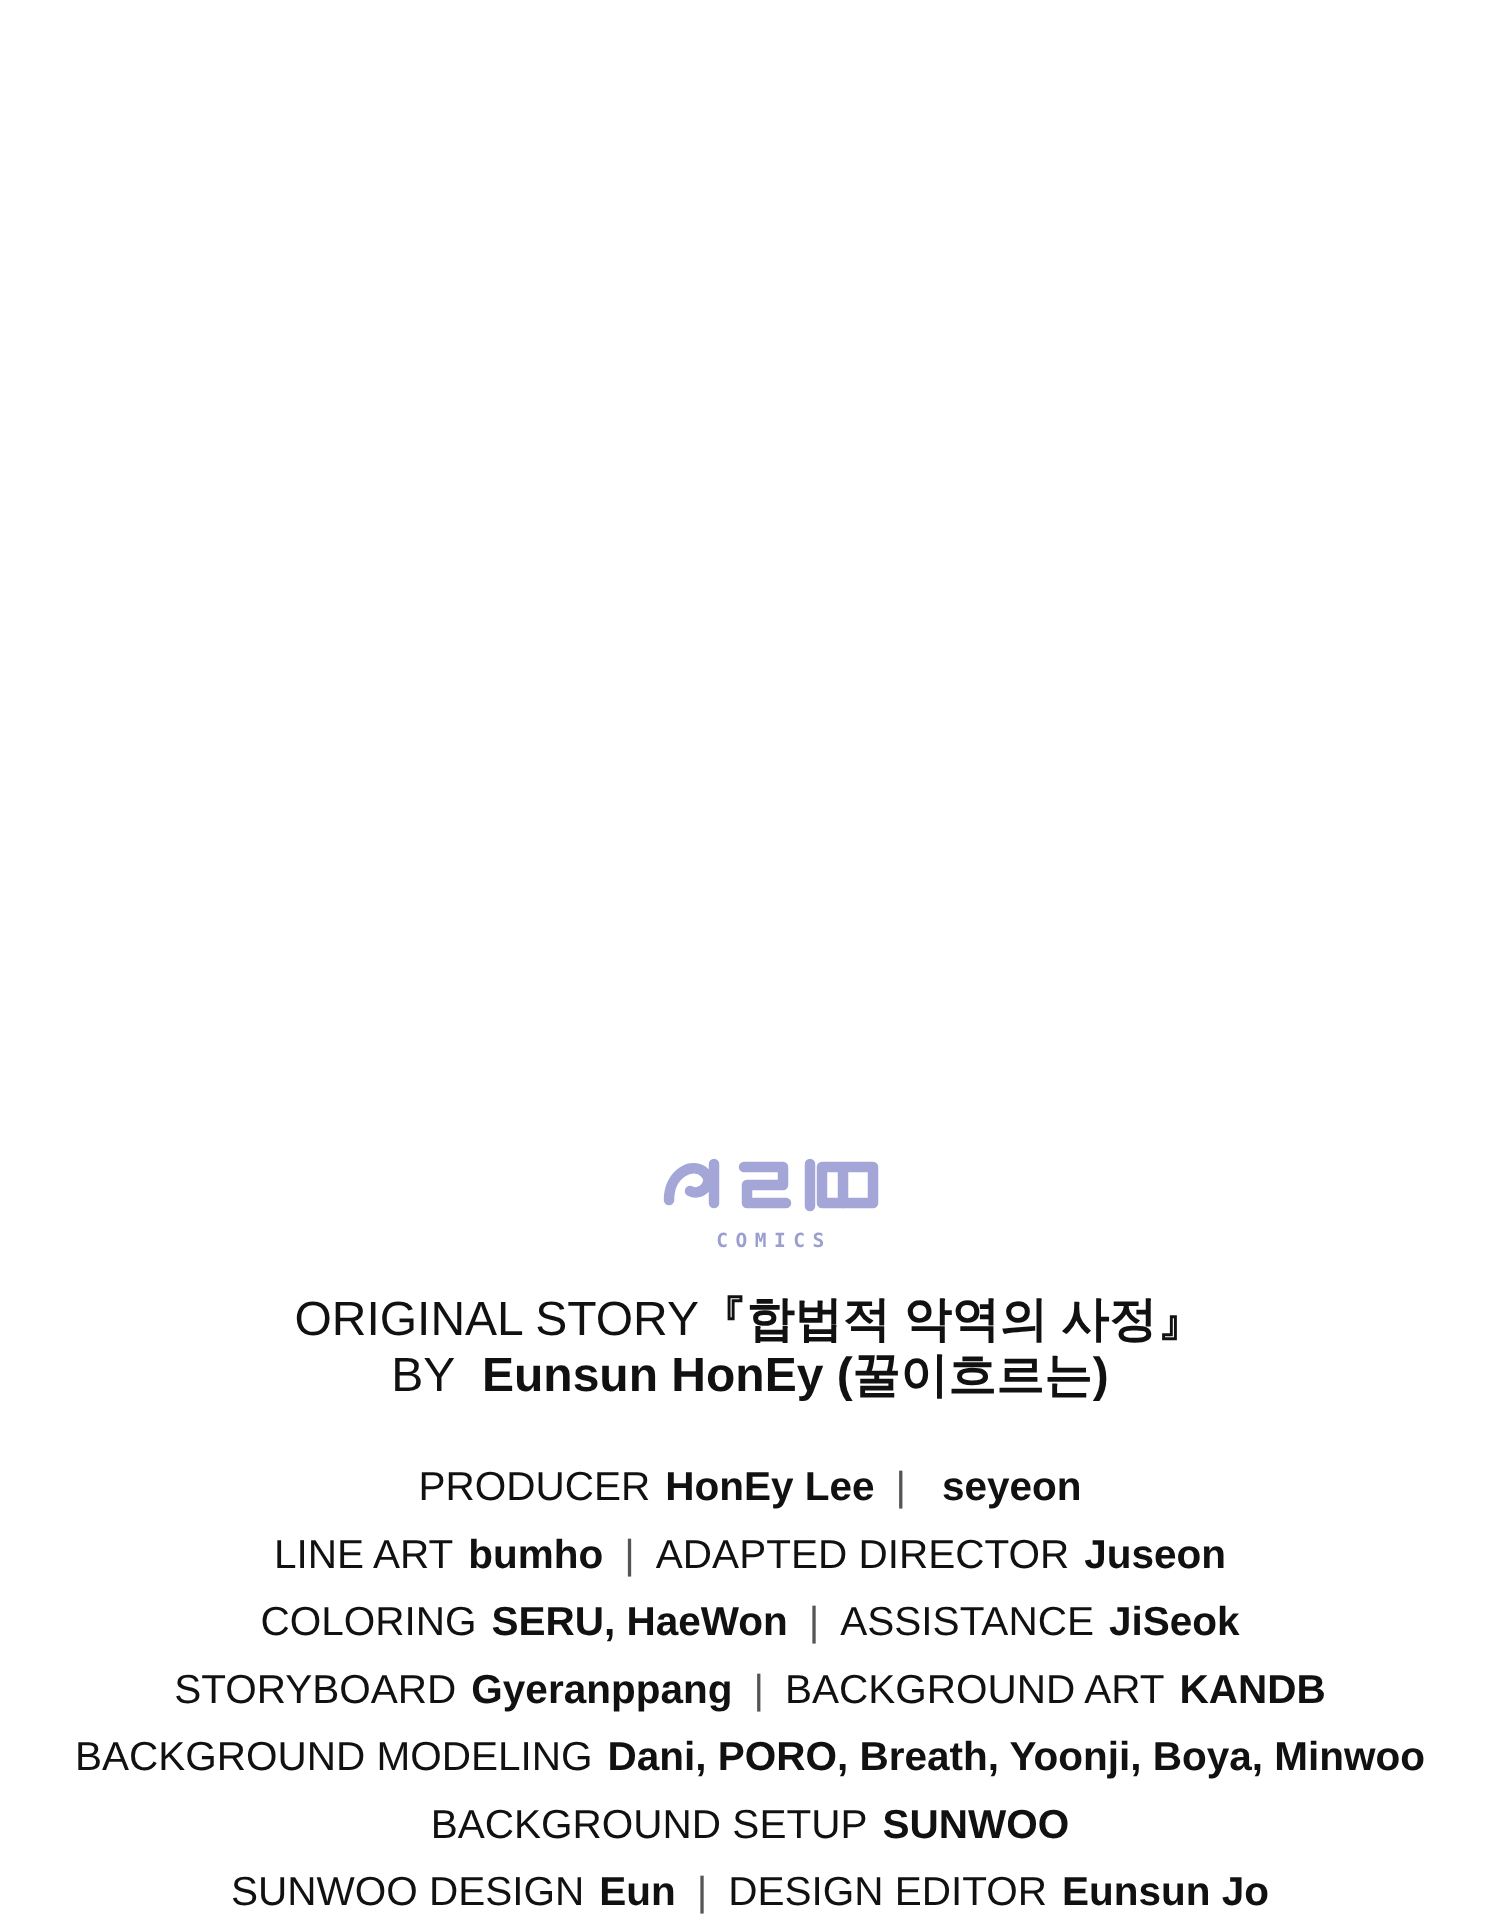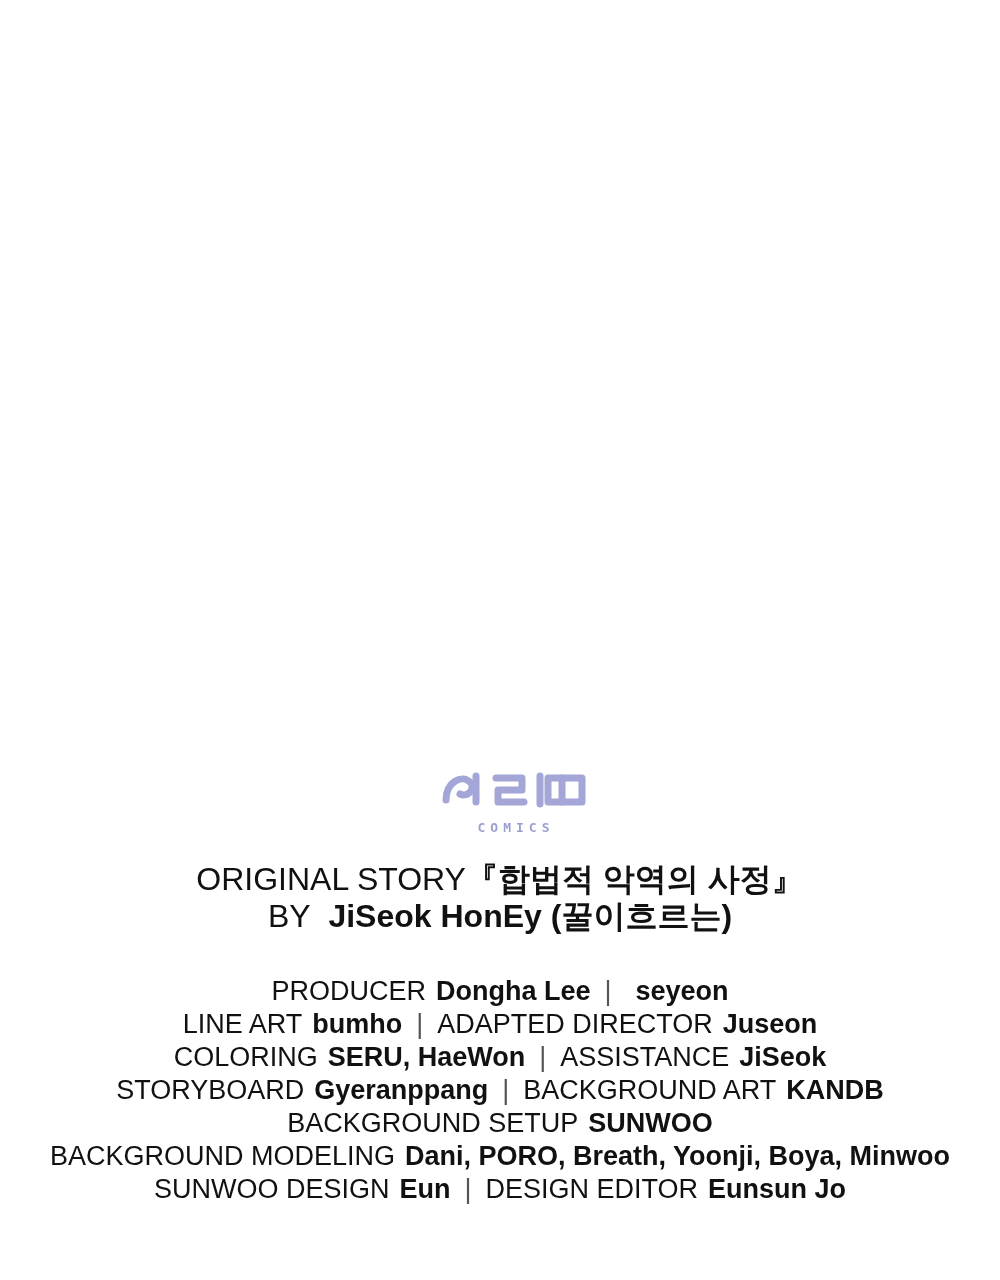--- a/index.html
+++ b/index.html
@@ -72,20 +72,21 @@
     white-space: nowrap;
   }
   .orig-line .lbl { font-weight: 400; }
   .orig-line .val { font-weight: 700; }
 
   .crew {
     margin-top: 40px;
     display: flex;
     flex-direction: column;
     align-items: center;
+    gap: 12px;
   }
 
   .crew-row {
     font-size: 27px;
     line-height: 33px;
     text-align: center;
     white-space: nowrap;
     display: flex;
     align-items: baseline;
     justify-content: center;
@@ -126,28 +127,28 @@
     </svg>
     <div class="logo-caption">COMICS</div>
   </div>
 
   <div class="credits">
 
     <div class="orig-line">
       <span class="lbl">ORIGINAL STORY</span><span class="val">『합법적 악역의 사정』</span>
     </div>
     <div class="orig-line">
-      <span class="lbl">BY</span>&nbsp;&nbsp;<span class="val">JiSeok HonEy (꿀이흐르는)</span>
+      <span class="lbl">BY</span>&nbsp;&nbsp;<span class="val">Eunsun HonEy (꿀이흐르는)</span>
     </div>
 
     <div class="crew">
 
       <div class="crew-row">
         <span class="lbl">PRODUCER</span>
-        <span class="val">Dongha Lee</span>
+        <span class="val">HonEy Lee</span>
         <span class="sep">|</span>
         <span class="val">seyeon</span>
       </div>
 
       <div class="crew-row">
         <span class="lbl">LINE ART</span>
         <span class="val">bumho</span>
         <span class="sep">|</span>
         <span class="lbl">ADAPTED DIRECTOR</span>
         <span class="val">Juseon</span>
@@ -163,27 +164,27 @@
 
       <div class="crew-row">
         <span class="lbl">STORYBOARD</span>
         <span class="val">Gyeranppang</span>
         <span class="sep">|</span>
         <span class="lbl">BACKGROUND ART</span>
         <span class="val">KANDB</span>
       </div>
 
       <div class="crew-row">
-        <span class="lbl">BACKGROUND SETUP</span>
-        <span class="val">SUNWOO</span>
+        <span class="lbl">BACKGROUND MODELING</span>
+        <span class="val">Dani, PORO, Breath, Yoonji, Boya, Minwoo</span>
       </div>
 
       <div class="crew-row">
-        <span class="lbl">BACKGROUND MODELING</span>
-        <span class="val">Dani, PORO, Breath, Yoonji, Boya, Minwoo</span>
+        <span class="lbl">BACKGROUND SETUP</span>
+        <span class="val">SUNWOO</span>
       </div>
 
       <div class="crew-row">
         <span class="lbl">SUNWOO DESIGN</span>
         <span class="val">Eun</span>
         <span class="sep">|</span>
         <span class="lbl">DESIGN EDITOR</span>
         <span class="val">Eunsun Jo</span>
       </div>
 

